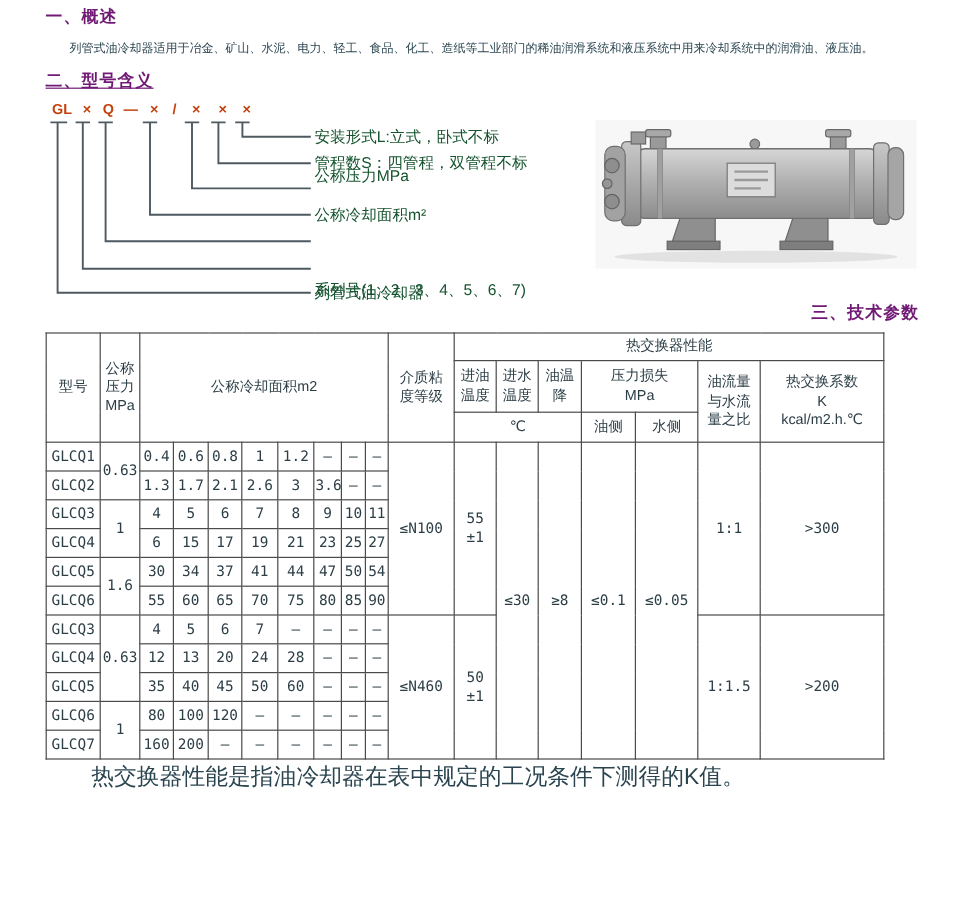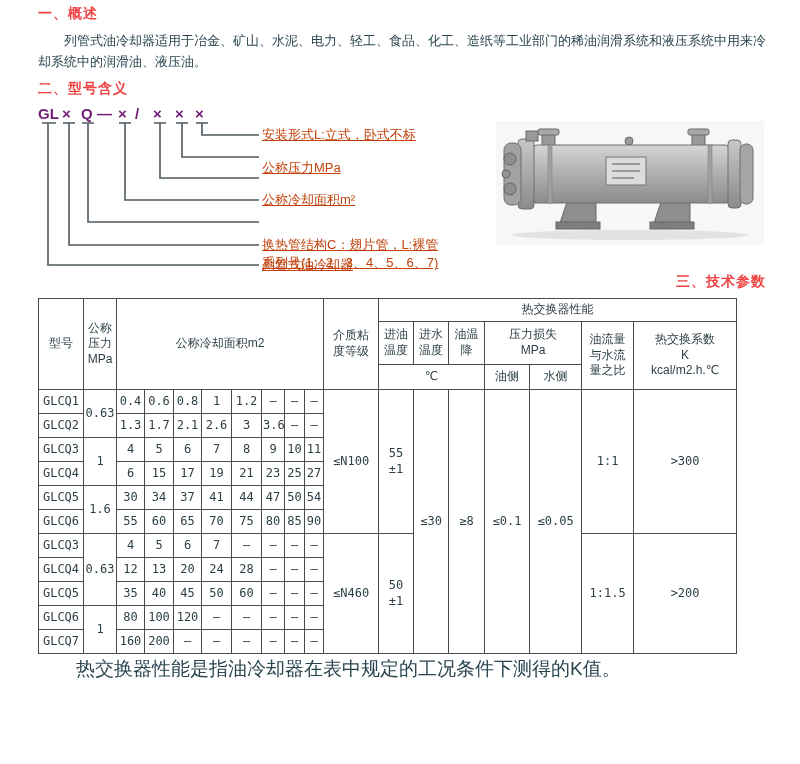--- a/index.html
+++ b/index.html
@@ -2,31 +2,31 @@
 <html><head>
 <meta charset="utf-8">
 <style>
   html,body{margin:0;padding:0;}
   body{
     width:800px;height:764px;overflow:hidden;background:#ffffff;
     font-family:"Liberation Sans","DejaVu Sans",sans-serif;
     color:#2b4550;
   }
   .page{box-sizing:border-box;width:800px;height:764px;padding:5px 34px 0 38px;background:#ffffff;}
-  .sec-heading{font-size:14px;font-weight:bold;color:#ef4444;margin:0 0 7px 0;letter-spacing:1px;}
-  .para{font-size:13px;line-height:21px;text-align:justify;text-indent:2em;margin:0;color:#2b4550;}
-  .sec2-heading{margin-top:8px;}
+  .sec-heading{font-size:14px;font-weight:bold;color:#701a75;margin:0 0 7px 0;letter-spacing:1px;}
+  .para{font-size:10px;line-height:21px;text-align:justify;text-indent:2em;margin:0;color:#2b4550;}
+  .sec2-heading{margin-top:8px;text-decoration:underline;}
   .sec3-heading{margin-top:2px;text-align:right;}
 
   
   .figure{position:relative;height:166px;margin-top:2px;}
-  .code-token{position:absolute;top:0;height:16px;font-size:15px;color:#701a75;font-weight:bold;
-    font-family:"Liberation Sans",sans-serif;text-align:left;}
+  .code-token{position:absolute;top:0;height:16px;font-size:12px;color:#c2410c;font-weight:bold;
+    font-family:"Liberation Sans",sans-serif;text-align:right;}
   .diagram-lines{position:absolute;left:0;top:0;}
-  .diagram-label{position:absolute;left:224px;height:18px;line-height:18px;font-size:13px;color:#c2410c;white-space:nowrap;text-decoration:underline;}
+  .diagram-label{position:absolute;left:224px;height:18px;line-height:18px;font-size:13px;color:#14532d;white-space:nowrap;}
   .product-photo{position:absolute;left:458px;top:16px;}
 
   
   table.params{border-collapse:collapse;table-layout:fixed;width:698px;margin-top:7px;
     font-size:12px;color:#2c3e46;}
   table.params th,table.params td{
     border:1px solid #4a4a4a;text-align:center;vertical-align:middle;
     padding:0 1px;font-weight:normal;white-space:pre-line;line-height:1.3;
   }
   table.params thead tr.hrow-a{height:23px;}
@@ -64,24 +64,24 @@
         <path d="M25,18 H37 M31,18 V140 H221"></path>
         <path d="M44,18 H56 M50,18 V117 H221"></path>
         <path d="M81,18 H93 M87,18 V95 H221"></path>
         <path d="M116,18 H128 M122,18 V73 H221"></path>
         <path d="M138,18 H150 M144,18 V52 H221"></path>
         <path d="M158,18 H170 M164,18 V30 H221"></path>
       </g>
     </svg>
 
     <div class="diagram-label" style="top:21px;">安装形式L:立式，卧式不标</div>
+    <div class="diagram-label" style="top:43px;">管程数S：四管程，双管程不标</div>
     <div class="diagram-label" style="top:54px;">公称压力MPa</div>
     <div class="diagram-label" style="top:86px;">公称冷却面积m²</div>
     <div class="diagram-label" style="top:108px;margin-top:41px;">系列号(1、2、3、4、5、6、7)</div>
-    <div class="diagram-label" style="top:131px;">换热管结构C：翅片管，L:裸管</div>
     <div class="diagram-label" style="top:151px;">列管式油冷却器</div>
 
     <svg class="product-photo" width="268" height="124" viewBox="0 0 268 124">
       <defs>
         <linearGradient id="gshell" x1="0" y1="0" x2="0" y2="1">
           <stop offset="0" stop-color="#d6d6d6"></stop>
           <stop offset="0.45" stop-color="#b2b2b2"></stop>
           <stop offset="1" stop-color="#8c8c8c"></stop>
         </linearGradient>
         <linearGradient id="gcap" x1="0" y1="0" x2="0" y2="1">

